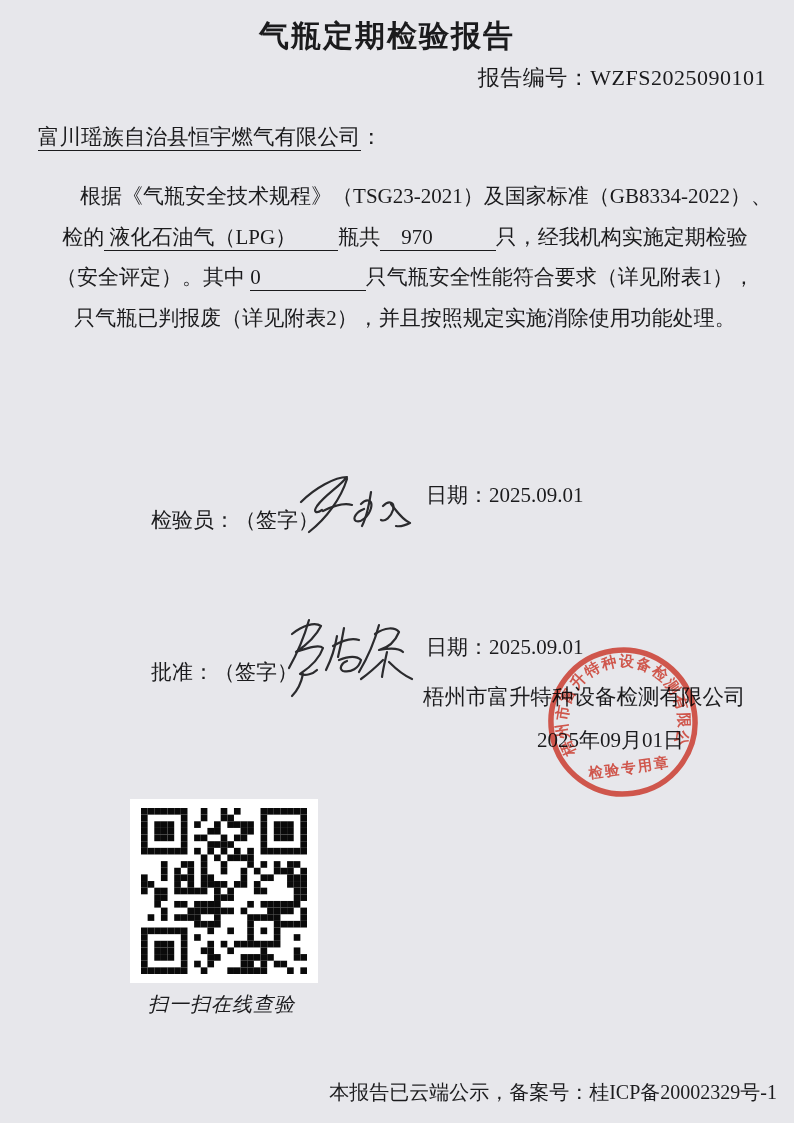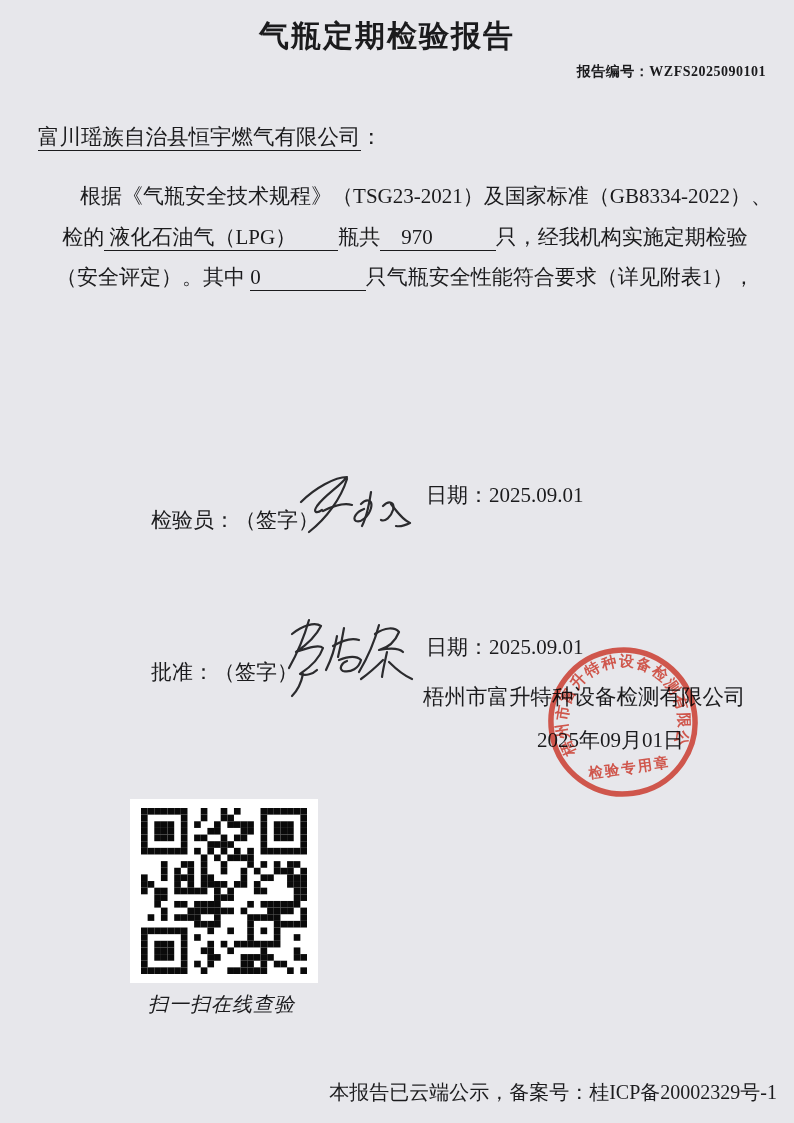--- a/index.html
+++ b/index.html
@@ -6,21 +6,21 @@
   .page{
     position:relative;width:794px;height:1123px;background:#e7e7eb;
     font-family:"Liberation Serif","DejaVu Serif",serif;
     color:#1b1b1d;overflow:hidden;
   }
   .title{
     position:absolute;top:16px;left:0;width:774px;text-align:center;
     font-size:30px;font-weight:bold;letter-spacing:2px;margin:0;
   }
   .report-no{
-    position:absolute;top:63px;right:28px;font-size:14px;letter-spacing:.5px;font-weight:bold;
+    position:absolute;top:63px;right:28px;font-size:22px;letter-spacing:.5px;
   }
   .recipient{
     position:absolute;top:122px;left:38px;font-size:21.5px;
   }
   .ul{border-bottom:1.6px solid #1b1b1d;padding-bottom:1px;white-space:pre;}
   .body-block{
     position:absolute;top:176px;left:38px;width:734px;font-size:21px;
   }
   .body-line{line-height:40.6px;white-space:pre;text-align:center;}
   .sign-row{position:absolute;left:130px;font-size:21px;white-space:pre;}
@@ -48,20 +48,21 @@
   </div>
 
   <div class="recipient">
     <span class="ul">富川瑶族自治县恒宇燃气有限公司</span><span>：</span>
   </div>
 
   <div class="body-block" id="body-lines">
       <div class="body-line"><span>　　根据《气瓶安全技术规程》（TSG23-2021）及国家标准（GB8334-2022）、</span></div>
       <div class="body-line"><span>检的</span><span class="ul"> 液化石油气（LPG）　　</span><span>瓶共</span><span class="ul">　970　　　</span><span>只，经我机构实施定期检验</span></div>
       <div class="body-line"><span>（安全评定）。其中 </span><span class="ul">0　　　　　</span><span>只气瓶安全性能符合要求（详见附表1），</span></div>
+      <div class="body-line"><span>只气瓶已判报废（详见附表2），并且按照规定实施消除使用功能处理。</span></div>
     </div>
 
   <div class="sign-row" style="top:481px;">
     <span>检验员：（签字）</span>
     <span class="date"><span>日期：</span><span>2025.09.01</span></span>
   </div>
   <svg class="sig-svg" style="left:293px;top:466px;" width="125" height="80" viewBox="0 0 125 80">
     <g fill="none" stroke="#2b2b2e" stroke-width="2.2" stroke-linecap="round" stroke-linejoin="round">
       <path d="M8,36 C22,22 42,11 54,11 C46,21 32,29 24,40 C20,46 23,48 29,44"></path>
       <path d="M54,13 C48,32 34,52 16,66"></path>

